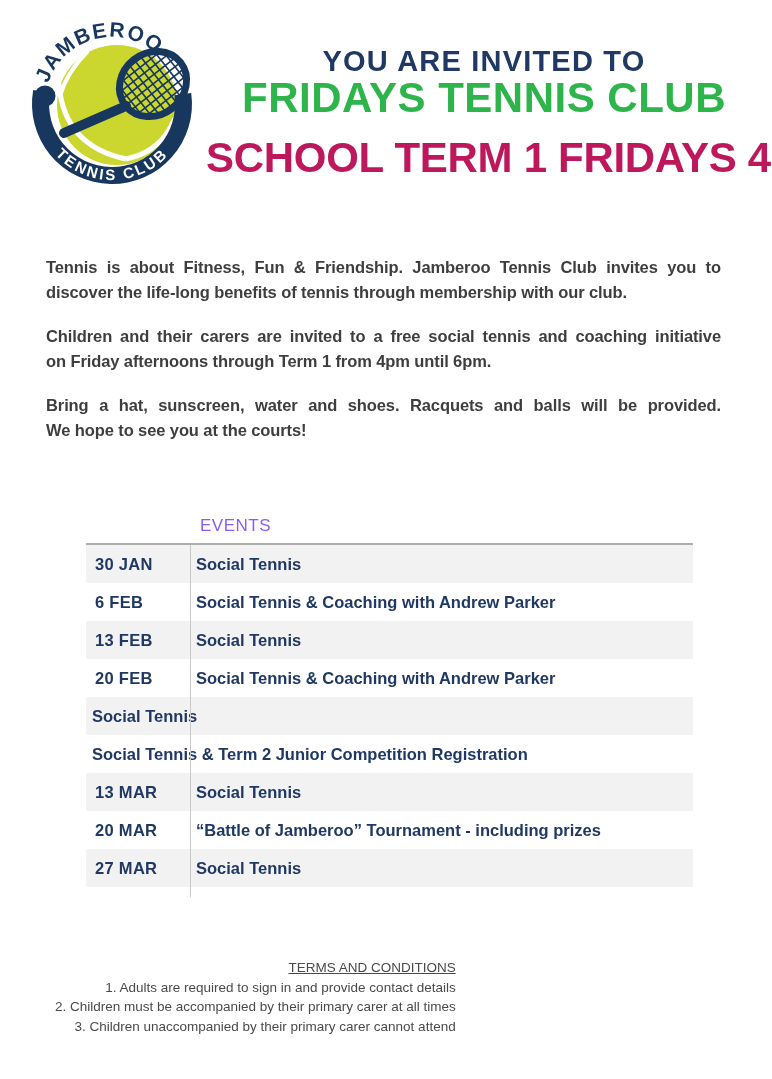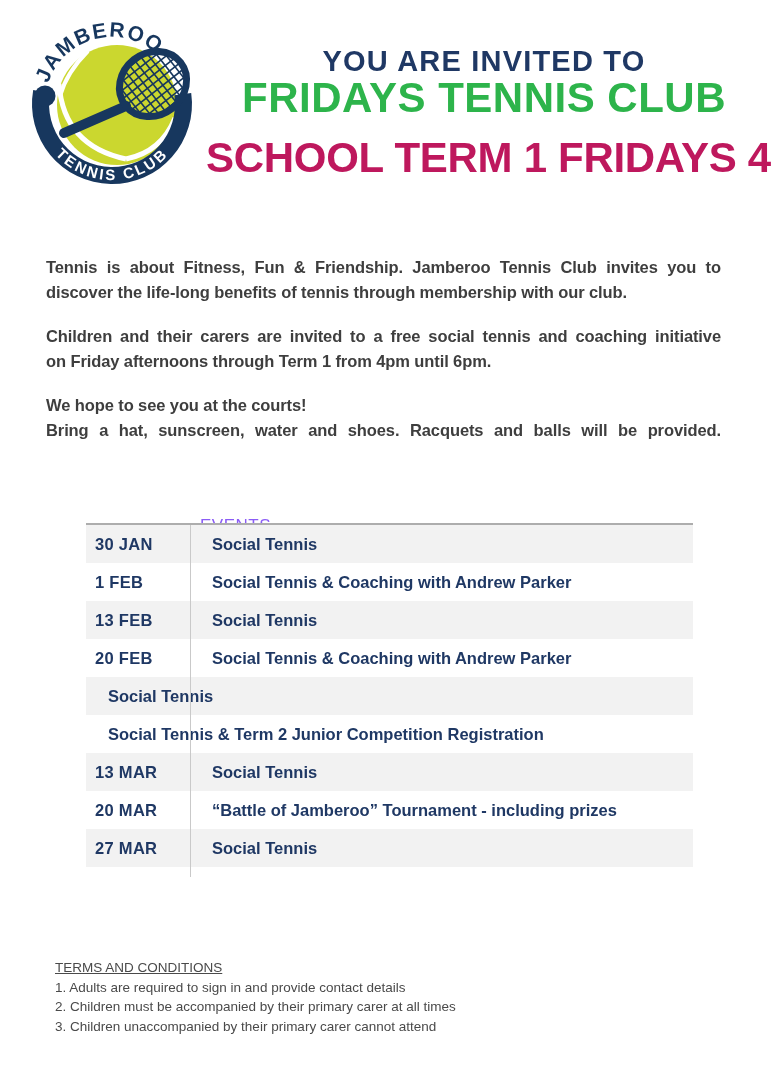--- a/index.html
+++ b/index.html
@@ -16,29 +16,29 @@
   .hdr-sched   { top:141px; font-size:42px; line-height:34px; color:#be185d; letter-spacing:-0.3px;text-align:center; }
   
   .intro { position:absolute; left:46px; top:255px; width:683px; color:#3E3E3E;
            font-size:16.5px; font-weight:bold; letter-spacing:-0.1px; }
   .para { margin:0 8px 19px 0; }
   .pline { line-height:25px; white-space:nowrap; }
   .pline.j { text-align:justify; text-align-last:justify; }
   
   .events-heading { position:absolute; left:200px; top:516px; font-size:17px; line-height:20px;
                     color:#8b5cf6; letter-spacing:0.5px; }
-  .etable { position:absolute; left:86px; top:523px; width:607px; border-top:2px solid #ADADAD; }
+  .etable { position:absolute; left:86px; top:543px; width:607px; border-top:2px solid #ADADAD; }
   .erow { display:flex; height:38px; }
   .erow:nth-child(odd) { background:#F2F2F2; }
   .ecell { font-size:16.5px; font-weight:bold; color:#1F3864; line-height:38px; white-space:nowrap; }
   .edate { width:104px; padding-left:9px; box-sizing:border-box; letter-spacing:0.3px; }
-  .eevent { flex:1; padding-left:22px; }
+  .eevent { flex:1; padding-left:6px; }
   .ediv { position:absolute; left:104px; top:0; width:1px; height:352px; background:#C9C9C9; }
   
-  .terms { position:absolute; left:55px; top:958px; color:#4A4A4A; font-size:13.5px; }
+  .terms { position:absolute; left:55px; top:958px; color:#4A4A4A; font-size:13.5px;text-align:right; }
   .terms-heading { line-height:19.5px; text-decoration:underline; }
   .terms-item { line-height:19.5px; white-space:nowrap; }
 </style>
 </head>
 <body>
 
 <div class="page">
 
   <svg class="logo" viewBox="0 0 200 200" aria-hidden="true">
     <defs>
@@ -102,34 +102,34 @@
   <div class="intro">
     <div class="para">
       <div class="pline j">Tennis is about Fitness, Fun &amp; Friendship. Jamberoo Tennis Club invites you to</div>
       <div class="pline">discover the life-long benefits of tennis through membership with our club.</div>
     </div>
     <div class="para">
       <div class="pline j">Children and their carers are invited to a free social tennis and coaching initiative</div>
       <div class="pline">on Friday afternoons through Term 1 from 4pm until 6pm.</div>
     </div>
     <div class="para">
+      <div class="pline j">Bring a hat, sunscreen, water and shoes. Racquets and balls will be provided.</div>
       <div class="pline">We hope to see you at the courts!</div>
-      <div class="pline j">Bring a hat, sunscreen, water and shoes. Racquets and balls will be provided.</div>
     </div>
   </div>
 
   <div class="events-heading">EVENTS</div>
 
   <div class="etable">
     <div class="erow">
       <div class="ecell edate">30 JAN</div>
       <div class="ecell eevent">Social Tennis</div>
     </div>
     <div class="erow">
-      <div class="ecell edate">1 FEB</div>
+      <div class="ecell edate">6 FEB</div>
       <div class="ecell eevent">Social Tennis &amp; Coaching with Andrew Parker</div>
     </div>
     <div class="erow">
       <div class="ecell edate">13 FEB</div>
       <div class="ecell eevent">Social Tennis</div>
     </div>
     <div class="erow">
       <div class="ecell edate">20 FEB</div>
       <div class="ecell eevent">Social Tennis &amp; Coaching with Andrew Parker</div>
     </div>

